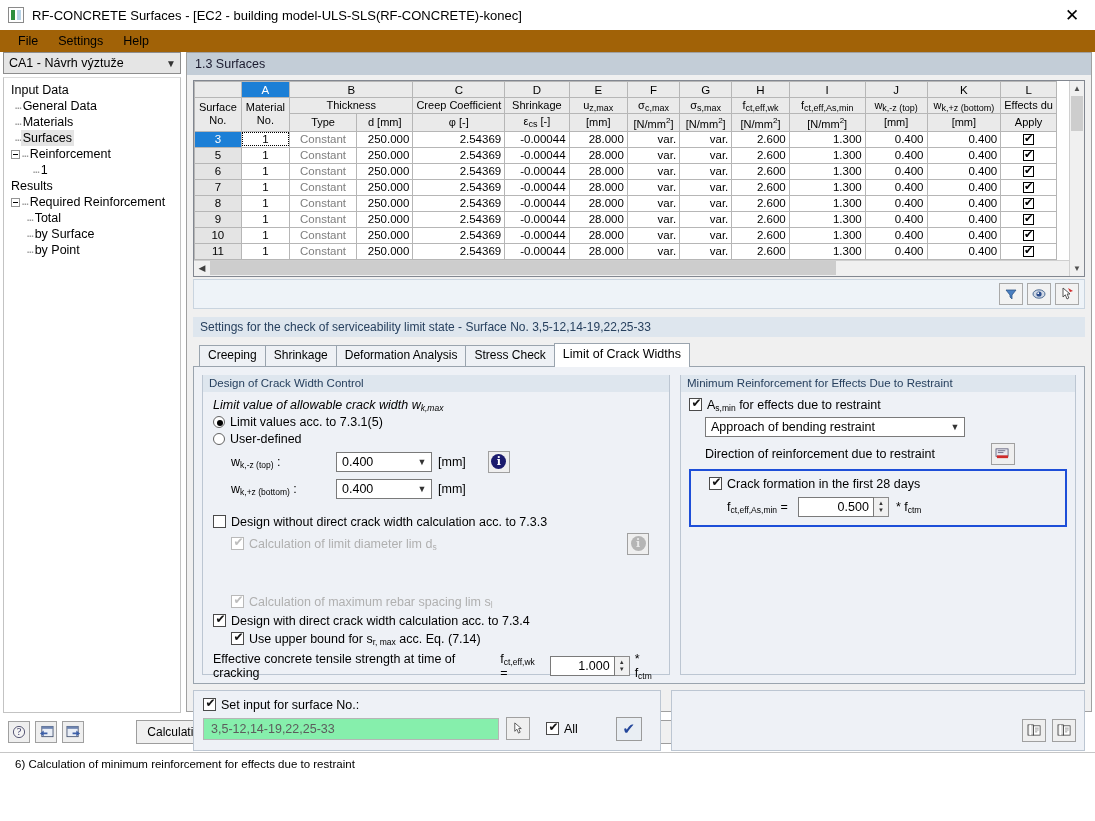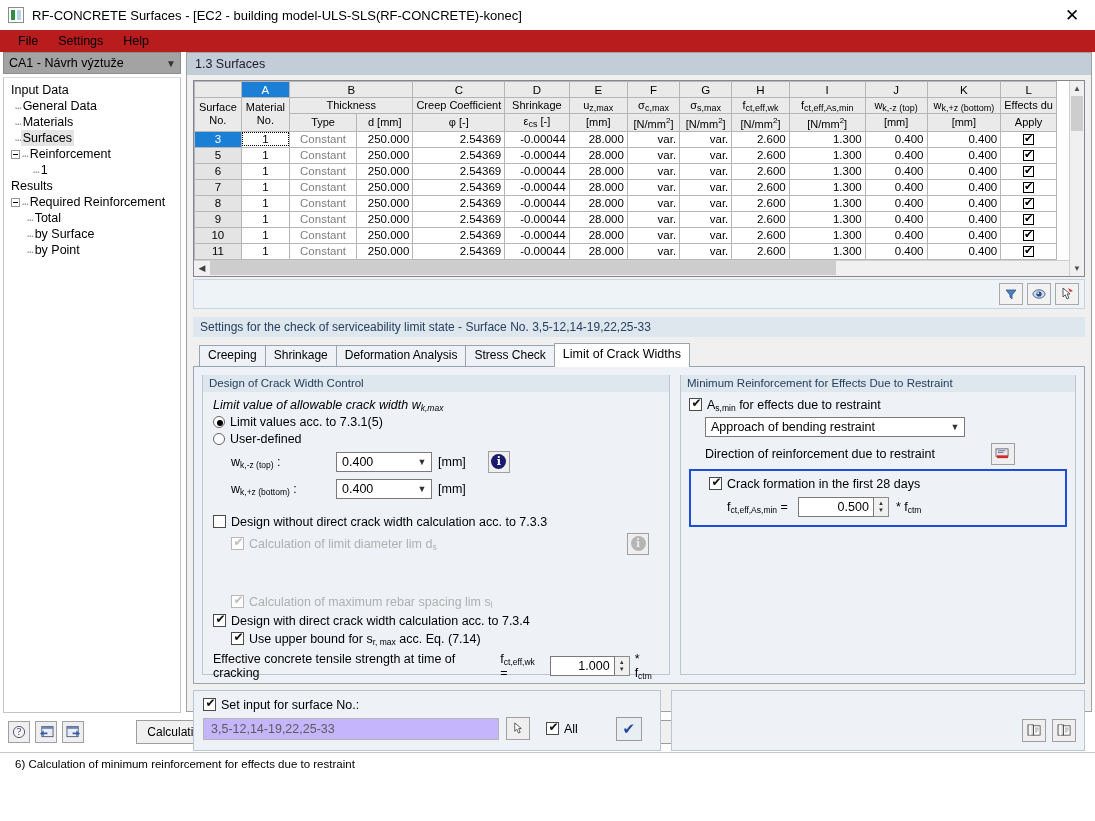--- a/index.html
+++ b/index.html
@@ -33,31 +33,31 @@
     background: #b8d4e8;
   }
   .title-text { font-size: 13px; color: #000; }
   .title-close {
     position: absolute; right: 0; top: 0; width: 46px; height: 30px;
     display: flex; align-items: center; justify-content: center;
     font-size: 17px; color: #000; font-family: "DejaVu Sans", sans-serif;
   }
 
   
-  .menubar { height: 22px; display: flex; align-items: center; padding-left: 8px; background:#b91c1c; }
+  .menubar { height: 22px; display: flex; align-items: center; padding-left: 8px; background:#a16207; }
   .menubar .mi { padding: 2px 10px; font-size: 12.5px; color:#000; }
 
   
   .bodyrow { display: flex; height: 660px; padding: 0 3px; }
   .leftpane { width: 178px; flex: 0 0 178px; }
   .rightpane { flex: 1 1 auto; margin-left: 5px; border: 1px solid #a0a0a0; background: #f0f0f0; position: relative; }
 
   
   .combo {
-    height: 22px; border: 1px solid #8d8d8d; background: #a3a3a3;
+    height: 22px; border: 1px solid #8d8d8d; background: #e5e5e5;
     display: flex; align-items: center; padding-left: 5px; font-size: 12.5px;
     justify-content: space-between;
   }
   .combo .caret { width: 18px; text-align: center; color:#333; font-size: 10px; }
 
   .tree {
     margin-top: 3px; height: 636px; border: 1px solid #c3c3c3; border-top:1px solid #dcdcdc;
     background: #fff; padding: 4px 0 0 3px; font-size: 12.5px; line-height: 16.2px;
   }
   .tnode { display: flex; align-items: center; height: 16px; white-space: nowrap; }
@@ -204,21 +204,21 @@
   }
   .info-glyph.dis { background:#b5b5b5; color:#e9e9e9; }
 
   .redbox { border:2px solid #1d4ed8; padding:6px 8px 8px 8px; margin-top:4px; }
 
   
   .bottomrow { display:flex; margin: 0 6px; gap:10px; padding-top: 6px;}
   .surfgroup { width:468px; flex:0 0 468px; border:1px solid #bcc6d2; background:#eef1f6; padding:7px 9px 9px 9px; }
   .surfgroup2 { flex:1 1 auto; border:1px solid #bcc6d2; background:#eef1f6; position:relative; }
   .roinput {
-    flex:1 1 auto; height:22px; border:1px solid #b5b5b5; background:#c4b5fd; color:#5c5c5c;
+    flex:1 1 auto; height:22px; border:1px solid #b5b5b5; background:#86efac; color:#5c5c5c;
     display:flex; align-items:center; padding-left:7px; font-size:12.5px;
   }
   .okcheckbtn {
     width:26px;height:24px;border:1px solid #9b9b9b;background:#e9eef3;display:flex;
     align-items:center;justify-content:center;color:#24479b;font-size:15px;
   }
 
   
   .btnbar { height: 40px; display:flex; align-items:center; padding: 0 8px; }
   .sqbtn { width:22px;height:22px;border:1px solid #a0a0a0;background:#efefef;margin-right:5px;

